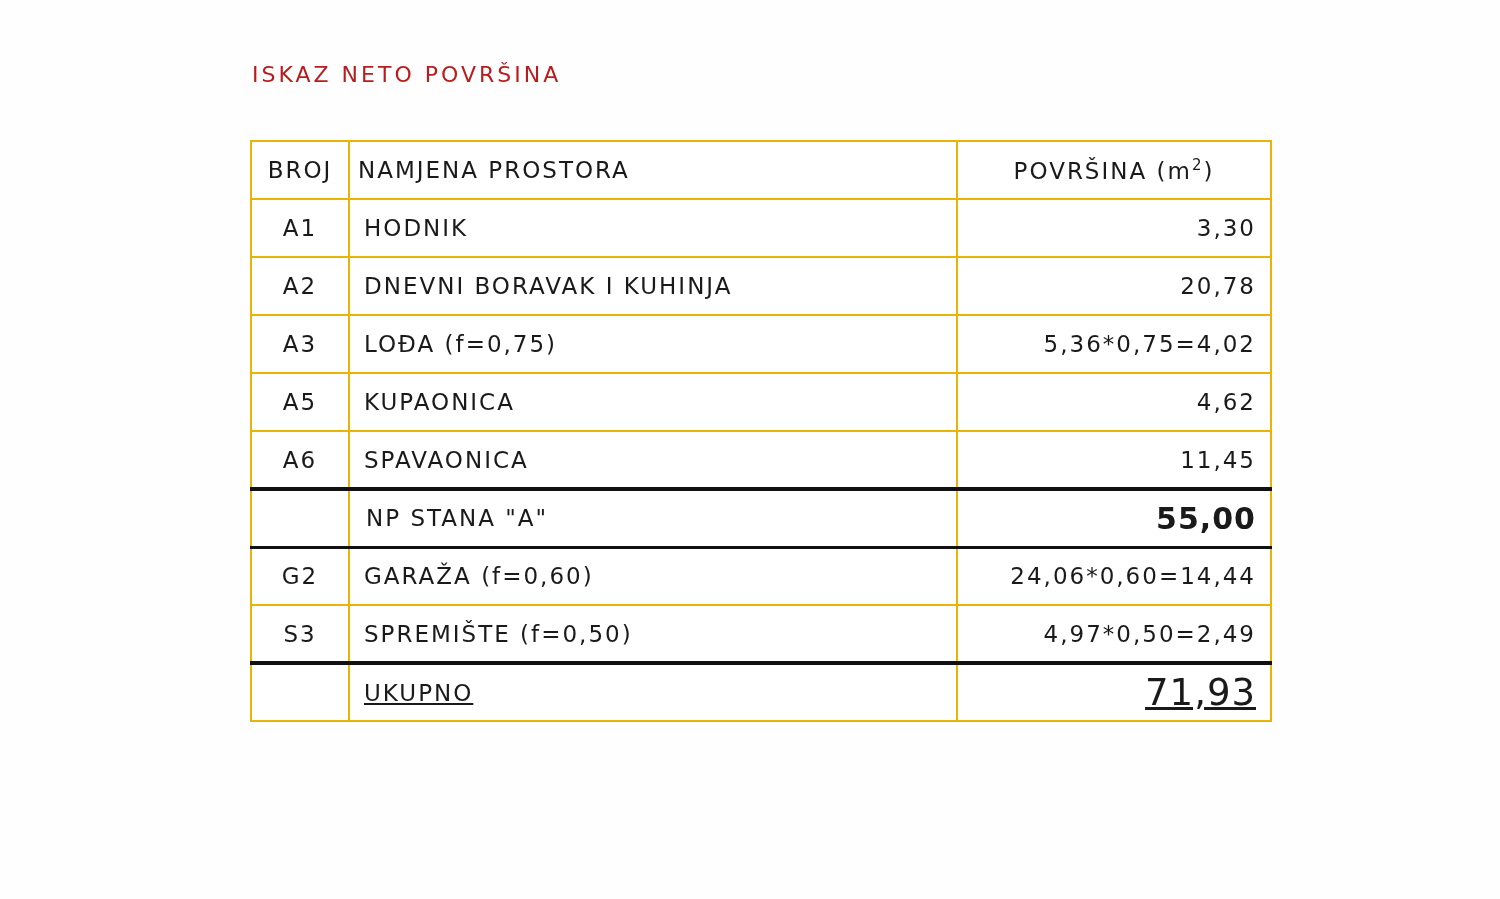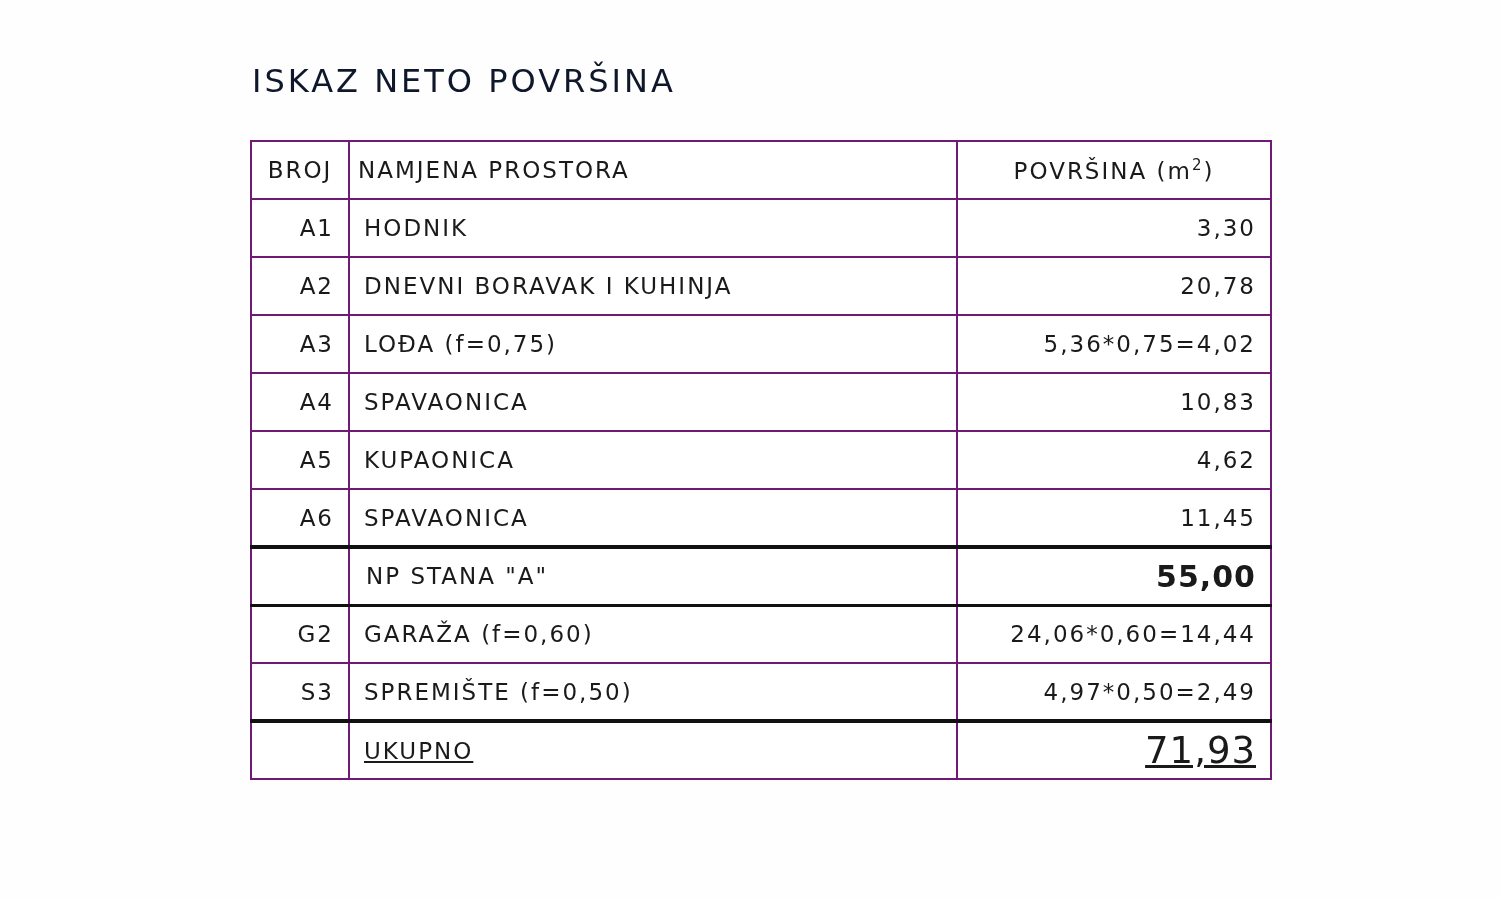--- a/index.html
+++ b/index.html
@@ -17,64 +17,64 @@
   .sheet {
     position: relative;
     width: 1500px;
     height: 899px;
     background: #fefefe;
   }
   .title {
     position: absolute;
     left: 252px;
     top: 62px;
-    font-size: 32px;
+    font-size: 22px;
     letter-spacing: 3px;
     font-family: "DejaVu Sans", sans-serif;
-    color: #0f172a;
+    color: #b91c1c;
     white-space: nowrap;
   }
   .table-wrap {
     position: absolute;
     left: 250px;
     top: 140px;
     width: 1020px;
   }
   table.areas {
     border-collapse: collapse;
     width: 1020px;
     table-layout: fixed;
     background: #fff;
   }
   table.areas col.c-no    { width: 98px; }
   table.areas col.c-name  { width: 608px; }
   table.areas col.c-area  { width: 314px; }
 
   table.areas td, table.areas th {
-    border: 2px solid #701a75;
+    border: 2px solid #eab308;
     height: 58px;
     padding: 0 14px;
     font-weight: normal;
     font-size: 23px;
     letter-spacing: 2px;
     color: #1a1a1a;
     vertical-align: middle;
     box-sizing: border-box;
   }
   .head td {
     font-size: 23px;
     letter-spacing: 2.5px;
     height: 60px;
   }
   .head .h-no { text-align: center; }
   .head .h-name { text-align: left; padding-left: 8px; }
   .head .h-area { text-align: center; margin-top: 38px; }
 
   .c-cell-no {
-    text-align: right;
+    text-align: center;
     font-size: 23px;
     letter-spacing: 1.5px;
   }
   .c-cell-name {
     text-align: left;
     padding-left: 16px;
     font-size: 23px;
     letter-spacing: 2px;
   }
   .c-cell-area {
@@ -141,25 +141,20 @@
             <td class="c-cell-no">A2</td>
             <td class="c-cell-name">DNEVNI BORAVAK I KUHINJA</td>
             <td class="c-cell-area">20,78</td>
           </tr>
           <tr>
             <td class="c-cell-no">A3</td>
             <td class="c-cell-name">LOĐA (f=0,75)</td>
             <td class="c-cell-area">5,36*0,75=4,02</td>
           </tr>
           <tr>
-            <td class="c-cell-no">A4</td>
-            <td class="c-cell-name">SPAVAONICA</td>
-            <td class="c-cell-area">10,83</td>
-          </tr>
-          <tr>
             <td class="c-cell-no">A5</td>
             <td class="c-cell-name">KUPAONICA</td>
             <td class="c-cell-area">4,62</td>
           </tr>
           <tr>
             <td class="c-cell-no">A6</td>
             <td class="c-cell-name">SPAVAONICA</td>
             <td class="c-cell-area">11,45</td>
           </tr>
           <tr class="subtotal">

